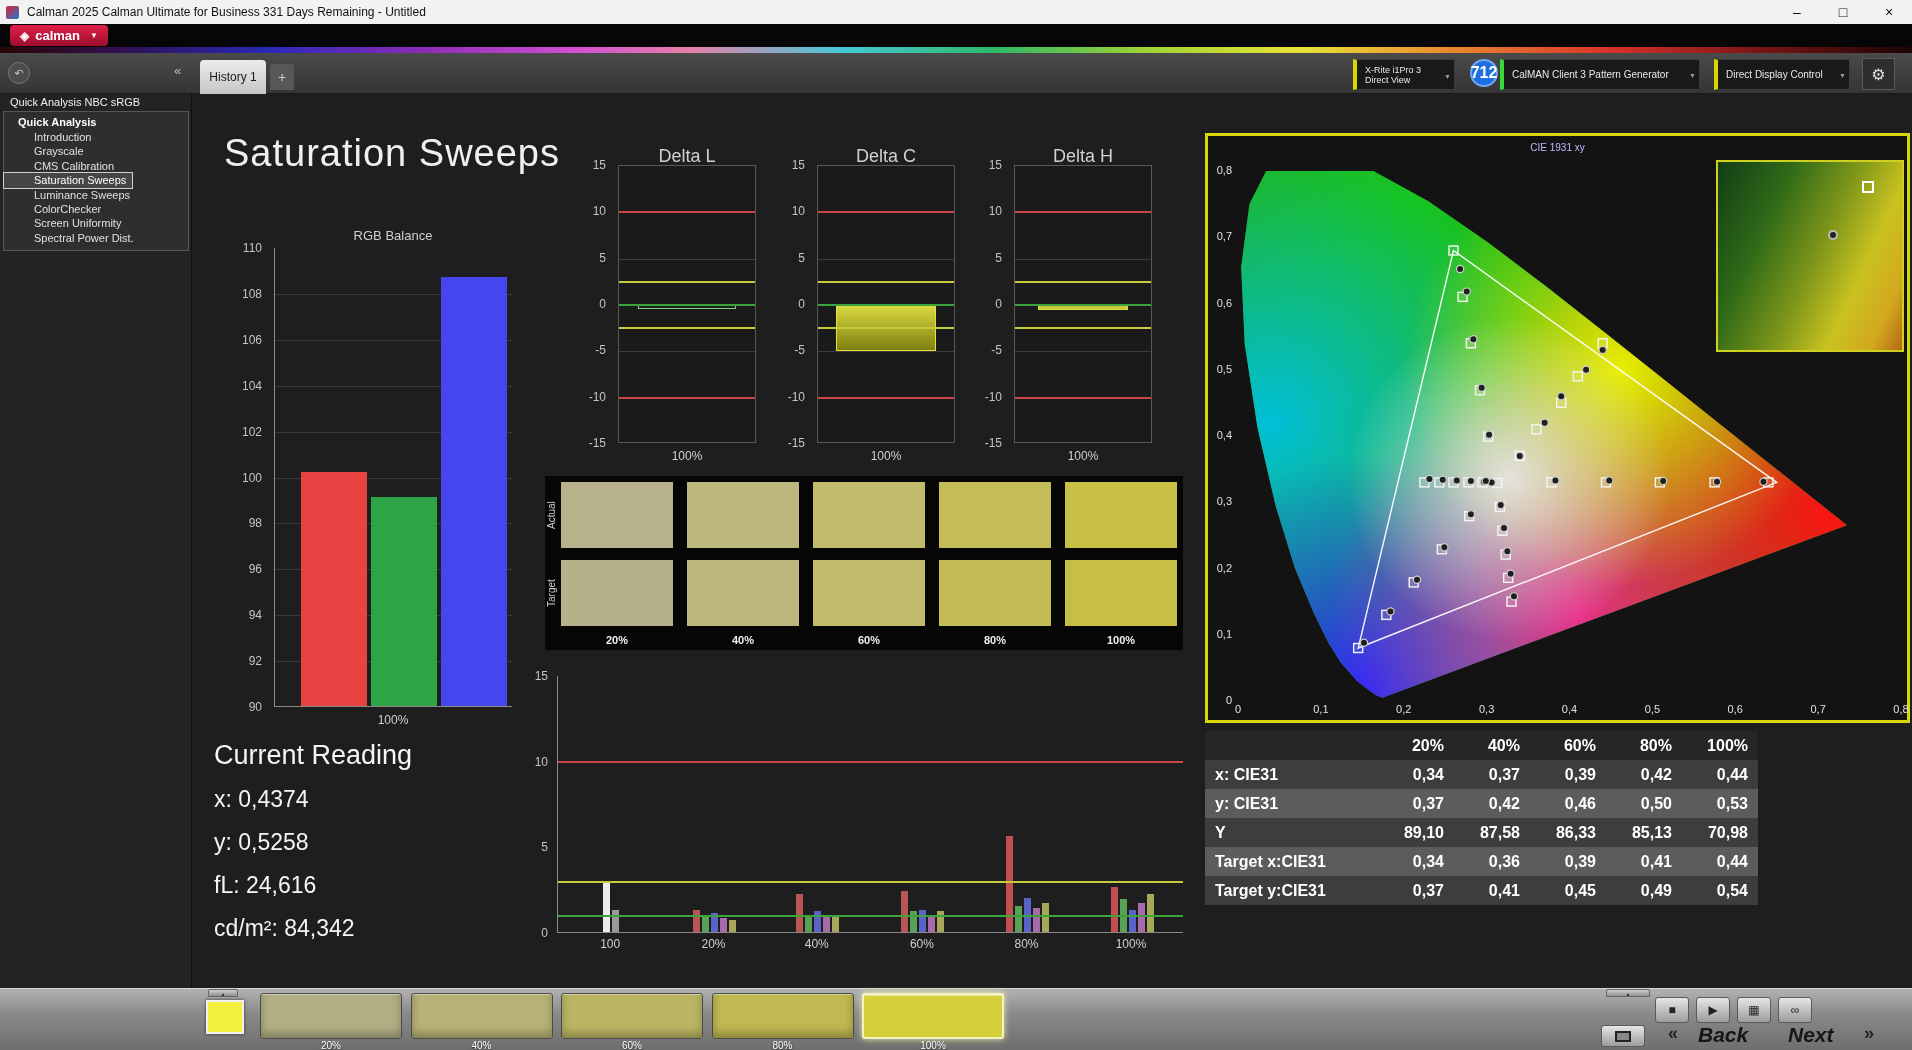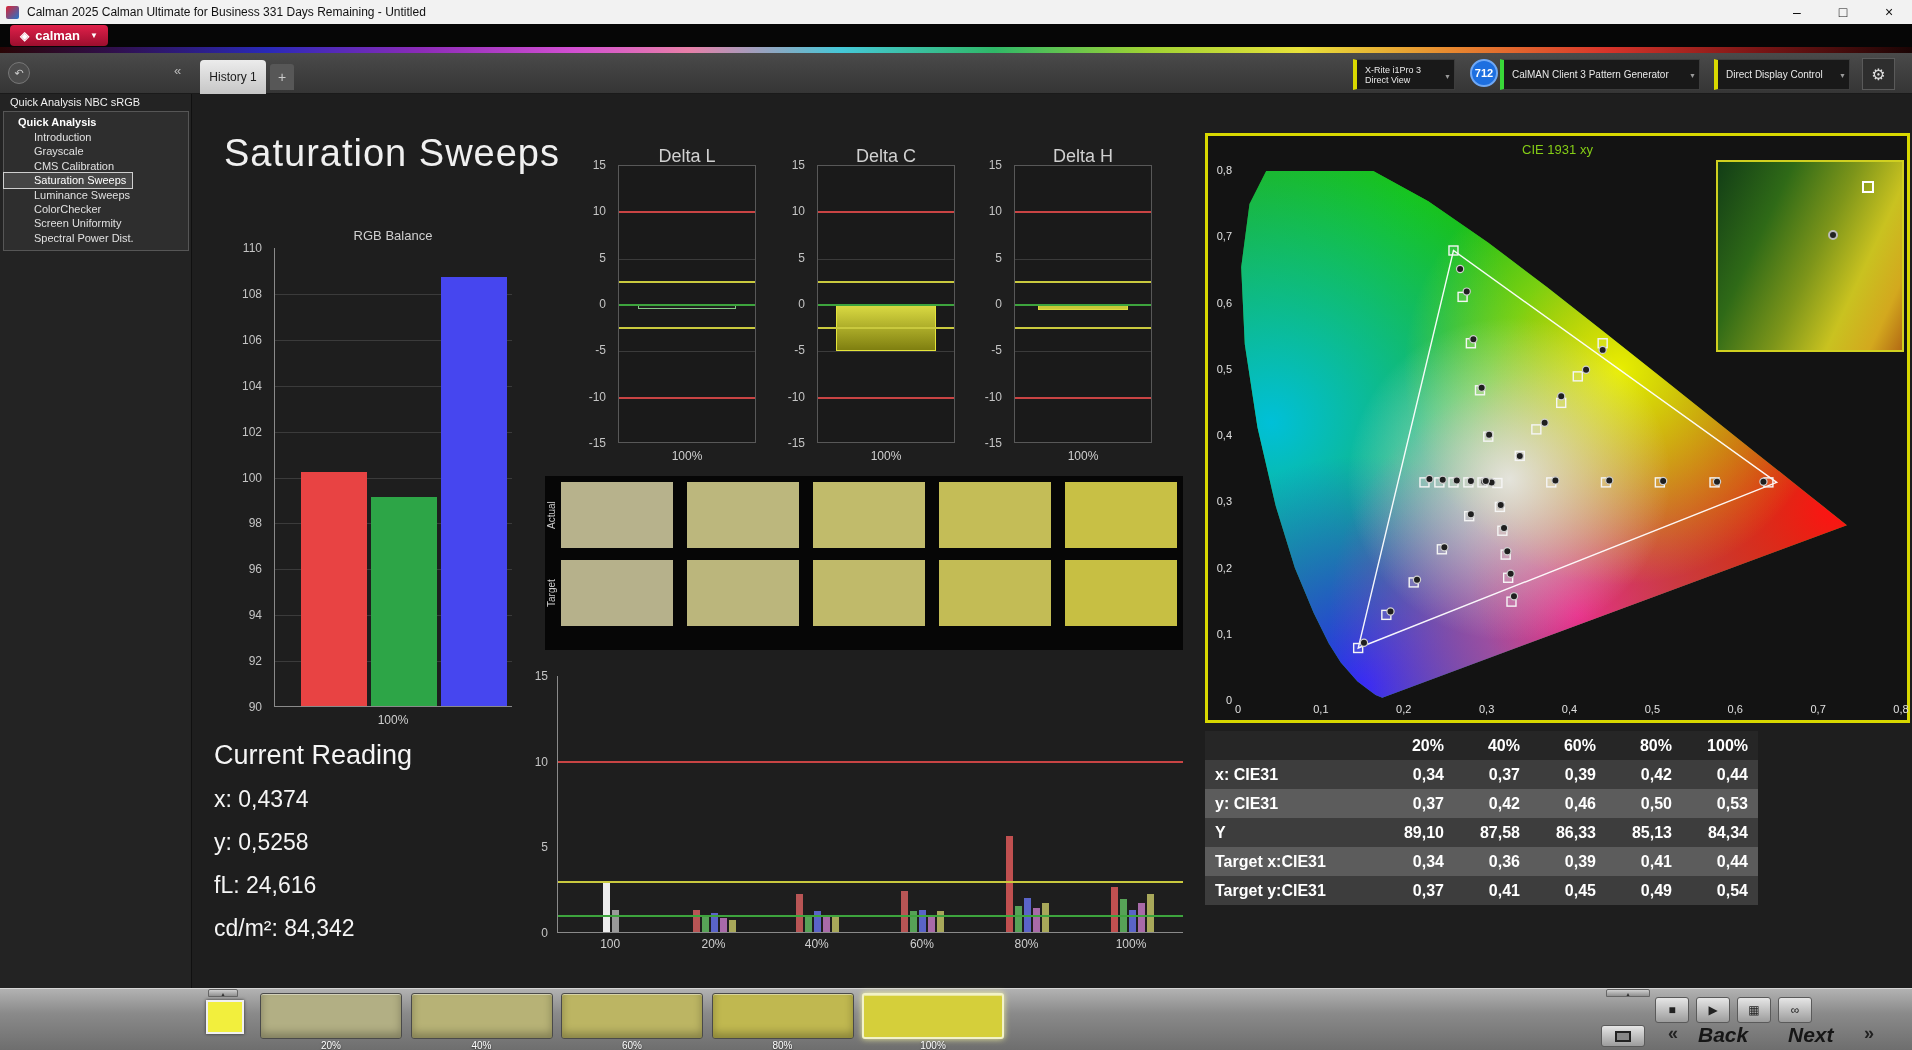--- a/index.html
+++ b/index.html
@@ -25,21 +25,21 @@
   .toolbar{position:absolute;left:0;top:53px;width:1912px;height:41px;background:linear-gradient(#4a4a4a,#353535);border-bottom:1px solid #1a1a1a;}
   .undo-circle{position:absolute;left:8px;top:9px;width:22px;height:22px;border-radius:50%;background:#4c4c4c;border:1px solid #777;color:#ccc;display:flex;align-items:center;justify-content:center;font-size:11px;}
   .collapse{position:absolute;left:174px;top:10px;font-size:13px;color:#bbb;}
   .tab-active{position:absolute;left:200px;top:7px;width:66px;height:34px;background:linear-gradient(#ececec,#c6c6c6);border-radius:4px 4px 0 0;display:flex;align-items:center;justify-content:center;font-size:12px;color:#1a1a1a;}
   .tab-plus{position:absolute;left:270px;top:11px;width:24px;height:26px;background:#575757;color:#ccc;border-radius:3px 3px 0 0;display:flex;align-items:center;justify-content:center;font-size:14px;}
   .dd{position:absolute;top:6px;height:31px;background:#191919;border:1px solid #3c3c3c;color:#e8e8e8;display:flex;flex-direction:column;justify-content:center;padding:0 14px 0 8px;}
   .dd-meter{left:1353px;width:102px;border-left:4px solid #d8d800;font-size:9px;line-height:10px;}
   .dd-source{left:1500px;width:200px;border-left:4px solid #39d839;font-size:10px;}
   .dd-display{left:1714px;width:136px;border-left:4px solid #d8d800;font-size:10px;}
   .dd-caret{position:absolute;right:3px;top:12px;font-size:7px;color:#999;}
-  .badge{position:absolute;left:1470px;top:6px;width:28px;height:28px;border-radius:50%;background:#1d6fe0;border:2px solid #6fa8f5;color:#fff;font-size:11px;font-weight:bold;display:flex;align-items:center;justify-content:center;}
+  .badge{position:absolute;left:1470px;top:6px;width:28px;height:28px;border-radius:50%;background:#1d6fe0;border:2px solid #6fa8f5;color:#fff;font-size:16px;font-weight:bold;display:flex;align-items:center;justify-content:center;}
   .gear-btn{position:absolute;left:1862px;top:5px;width:33px;height:32px;background:#2e2e2e;border:1px solid #5a5a5a;color:#ddd;display:flex;align-items:center;justify-content:center;font-size:16px;}
 
   
   .sidebar{position:absolute;left:0;top:94px;width:192px;height:894px;background:#232323;border-right:1px solid #101010;}
   .sidebar-title{position:absolute;left:10px;top:2px;font-size:11px;color:#f0f0f0;}
   .tree{position:absolute;left:3px;top:17px;width:186px;height:140px;background:#2e2e2e;border:1px solid #565656;padding-top:3px;}
   .tree-root{padding-left:14px;font-size:11px;font-weight:bold;color:#fff;height:15px;line-height:15px;}
   .tree-item{padding-left:30px;font-size:11px;color:#e0e0e0;height:14.4px;line-height:14.4px;}
   .tree-item.selected{background:#454545;outline:1px solid #cfcfcf;color:#fff;width:max-content;padding-right:6px;}
 
@@ -85,21 +85,21 @@
   .de-xlabels{position:absolute;left:557px;top:937px;width:626px;height:14px;}
   .dexlabel{position:absolute;width:50px;text-align:center;font-size:12px;color:#d0d0d0;}
 
   
   .cr-title{position:absolute;left:214px;top:740px;font-size:27px;color:#f5f5f5;}
   .cr-line{position:absolute;left:214px;font-size:23px;color:#f5f5f5;}
   .cr0{top:786px}.cr1{top:829px}.cr2{top:872px}.cr3{top:915px}
 
   
   .cie-box{position:absolute;left:1205px;top:133px;width:705px;height:590px;background:#131313;border:3px solid #d8d800;}
-  .cie-title{position:absolute;left:0;top:6px;width:100%;text-align:center;font-size:13px;color:#84cc16;}
+  .cie-title{position:absolute;left:0;top:6px;width:100%;text-align:center;font-size:10px;color:#c4b5fd;}
   .cie-ylabels{position:absolute;left:0;top:35px;width:28px;height:530px;}
   .cietick{font-size:11px;color:#e0e0e0;right:4px;}
   .cie-plot{position:absolute;left:30px;top:35px;width:663px;height:530px;}
   .cie-xlabels{position:absolute;left:30px;top:567px;width:663px;height:14px;}
   .ciextick{position:absolute;width:28px;text-align:center;font-size:11px;color:#e0e0e0;}
   .cie-inset{position:absolute;left:508px;top:24px;width:188px;height:192px;border:2px solid #d0d020;background:linear-gradient(115deg,#123d16,#2f6a17 28%,#7d951a 52%,#c9c220 72%,#d3a81e 88%,#b36a14);}
   .inset-square{position:absolute;width:12px;height:12px;border:2px solid #fff;}
   .inset-circle{position:absolute;width:10px;height:10px;border:2px solid #bbb;background:#222;border-radius:50%;}
 
   
@@ -297,20 +297,21 @@
         <div class="limit" style="top: 138px; background: rgb(61, 164, 61);"></div>
       </div>
     <div class="dxlabel">100%</div>
   </div>
 
   <div class="swatch-panel">
     <div class="sw-rowlabel sw-rl1">Actual</div>
     <div class="sw-rowlabel sw-rl2">Target</div>
     <div class="sw-row sw-actual"><div class="swatch" style="background: rgb(183, 178, 140);"></div><div class="swatch" style="background: rgb(188, 183, 125);"></div><div class="swatch" style="background: rgb(193, 187, 107);"></div><div class="swatch" style="background: rgb(196, 189, 87);"></div><div class="swatch" style="background: rgb(200, 192, 69);"></div></div>
     <div class="sw-row sw-target"><div class="swatch" style="background: rgb(182, 177, 139);"></div><div class="swatch" style="background: rgb(187, 182, 124);"></div><div class="swatch" style="background: rgb(192, 186, 106);"></div><div class="swatch" style="background: rgb(195, 188, 85);"></div><div class="swatch" style="background: rgb(199, 191, 67);"></div></div>
+    <div class="sw-labels"><div class="swlabel">20%</div><div class="swlabel">40%</div><div class="swlabel">60%</div><div class="swlabel">80%</div><div class="swlabel">100%</div></div>
   </div>
 
   <div class="de-ylabels">
       <div class="tick" style="top: 250px;">0</div>
       <div class="tick" style="top: 164.333px;">5</div>
       <div class="tick" style="top: 78.6667px;">10</div>
       <div class="tick" style="top: -7px;">15</div>
     </div>
   <div class="de-plot">
       <div class="debar" style="left: 45.21px; width: 7px; height: 51.4px; background: rgb(236, 236, 236);"></div>
@@ -517,21 +518,21 @@
         <div class="tcell">0,46</div>
         <div class="tcell">0,50</div>
         <div class="tcell">0,53</div>
       </div>
       <div class="trow todd">
         <div class="tlabel">Y</div>
         <div class="tcell">89,10</div>
         <div class="tcell">87,58</div>
         <div class="tcell">86,33</div>
         <div class="tcell">85,13</div>
-        <div class="tcell">84,34</div>
+        <div class="tcell">70,98</div>
       </div>
       <div class="trow teven">
         <div class="tlabel">Target x:CIE31</div>
         <div class="tcell">0,34</div>
         <div class="tcell">0,36</div>
         <div class="tcell">0,39</div>
         <div class="tcell">0,41</div>
         <div class="tcell">0,44</div>
       </div>
       <div class="trow todd">

